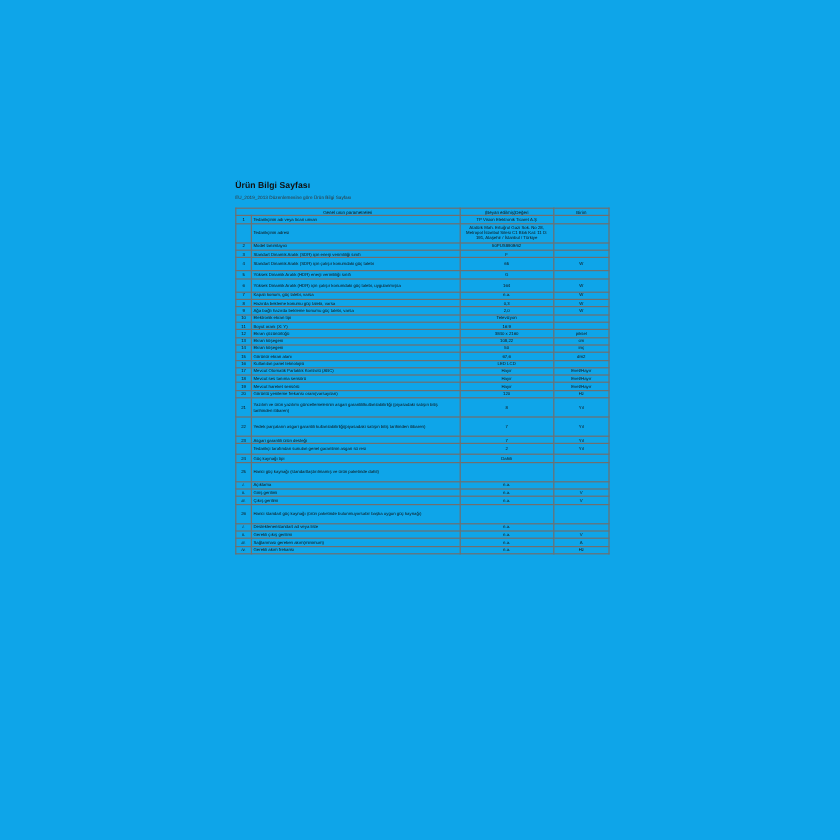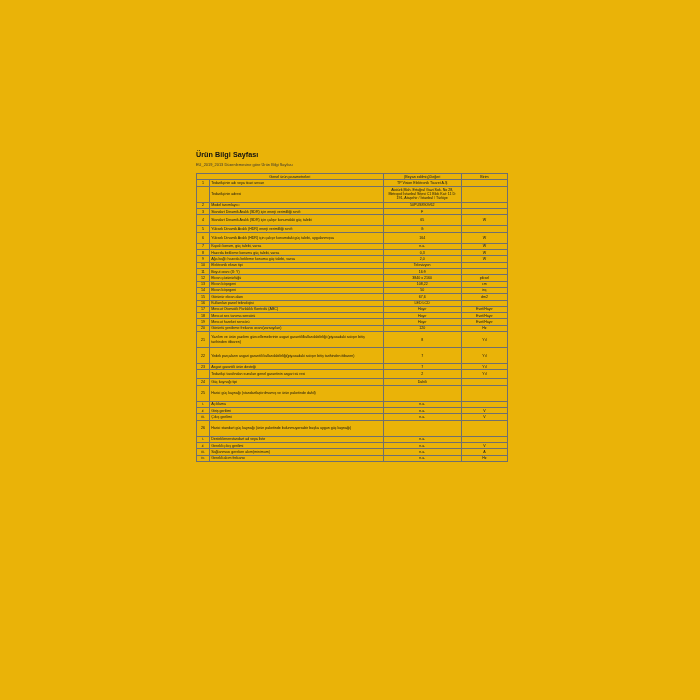--- a/index.html
+++ b/index.html
@@ -11,21 +11,21 @@
     overflow: hidden;
   }
   body {
     font-family: "Liberation Sans", sans-serif;
     color: #1a1a1a;
   }
   .page {
     position: relative;
     width: 700px;
     height: 700px;
-    background: #eab308;
+    background: #0ea5e9;
   }
   .doc {
     position: absolute;
     left: 196px;
     top: 150px;
     width: 312px;
   }
   .doc-title {
     font-size: 7.2px;
     font-weight: bold;

